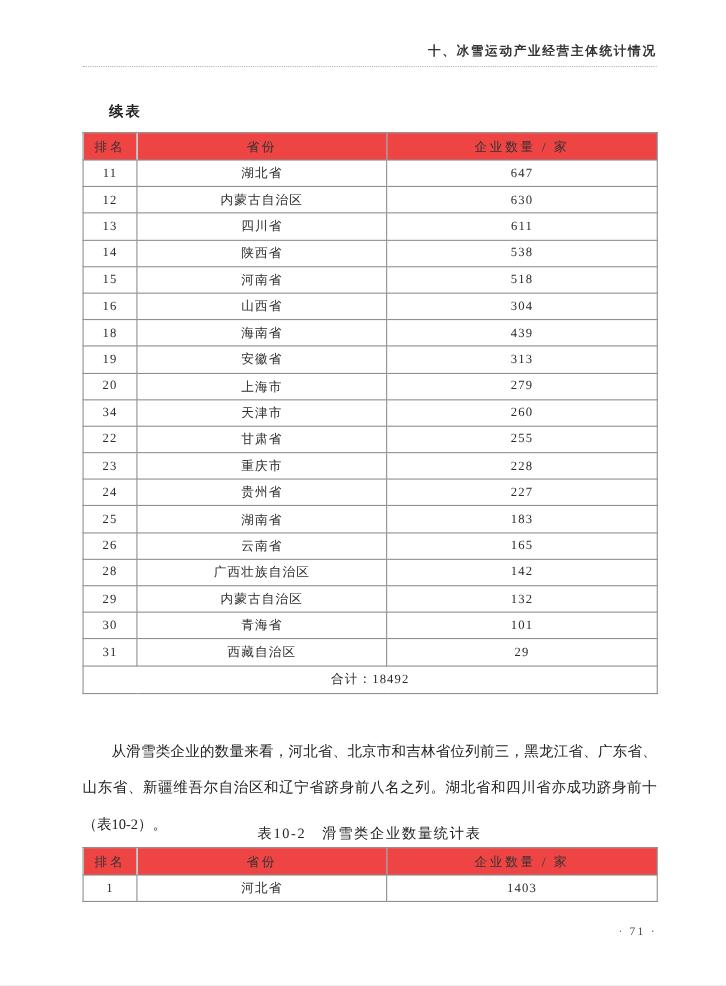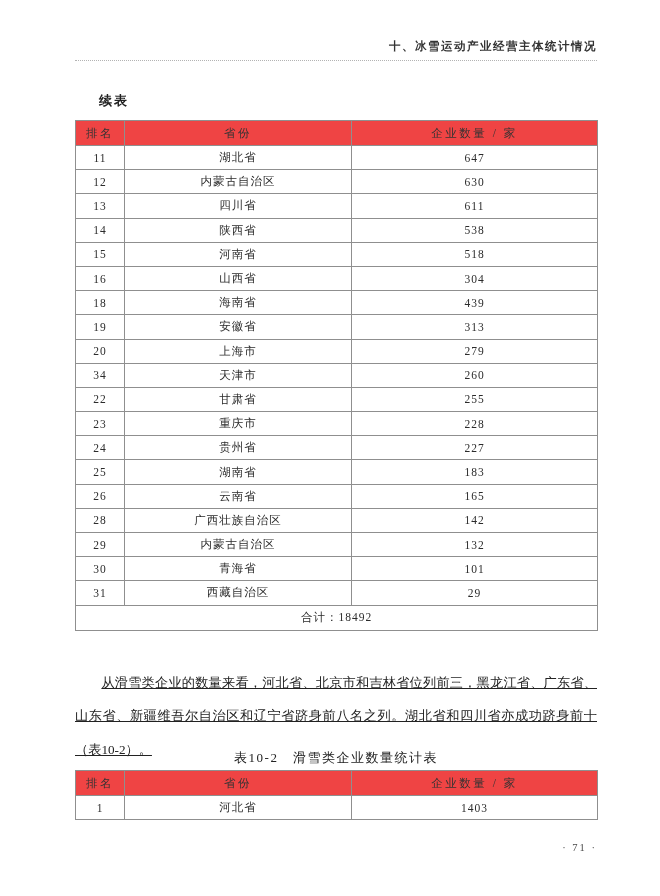--- a/index.html
+++ b/index.html
@@ -32,21 +32,21 @@
     background:#ef4444;height:24px;letter-spacing:2.5px;color:#333;
   }
   .tbl tbody td{height:23.2px;letter-spacing:1px;}
   .tbl tfoot td{height:24px;letter-spacing:1px;margin-top:42px;}
   .tbl1-wrap{position:absolute;top:120px;left:75px;}
   .tbl2-wrap{position:absolute;top:770px;left:75px;}
   .para{
     position:absolute;top:666px;left:75px;width:522px;
     font-size:13.2px;line-height:33.4px;color:#222;
   }
-  .para .line{text-align:justify;text-align-last:justify;text-decoration:underline;}
+  .para .line{text-align:justify;text-align-last:justify;}
   .para .line.first{text-indent:2em;}
   .para .line.last{text-align:left;text-align-last:left;}
   .tbl2-caption{
     position:absolute;top:749px;left:75px;width:522px;text-align:center;
     font-size:13px;font-weight:400;letter-spacing:1.5px;color:#222;
   }
   .page-number{
     position:absolute;top:842px;right:63px;font-size:10.5px;color:#4a4a4a;
     letter-spacing:2px;
     text-align:center;

